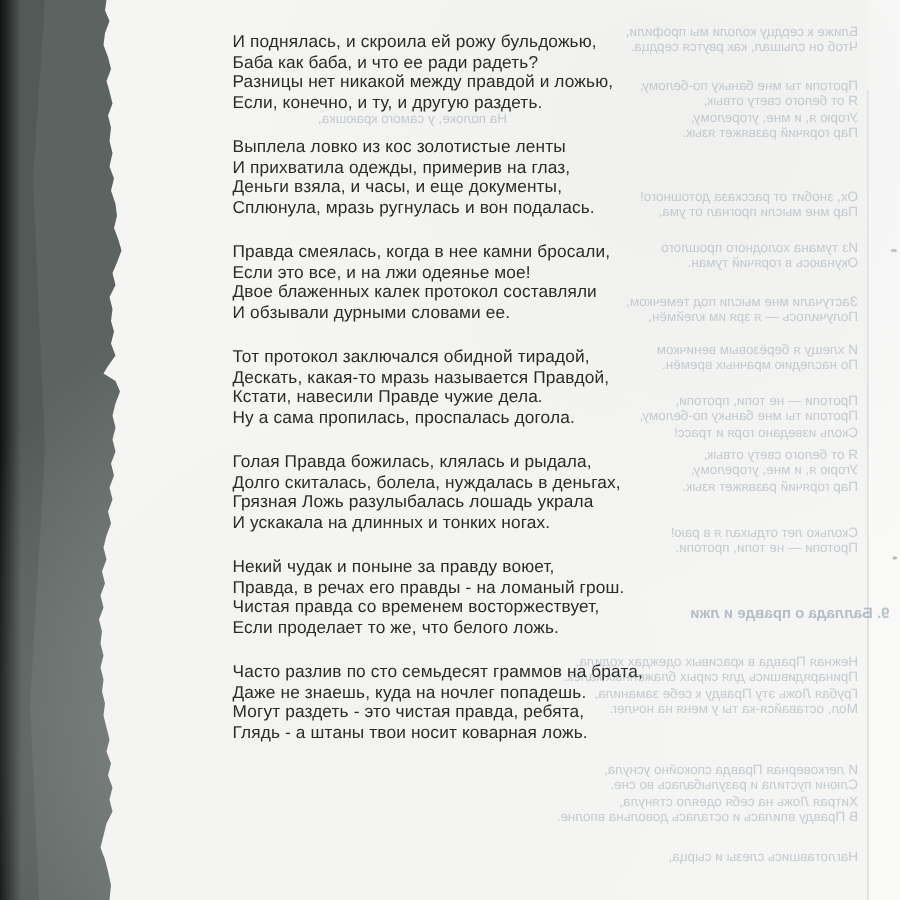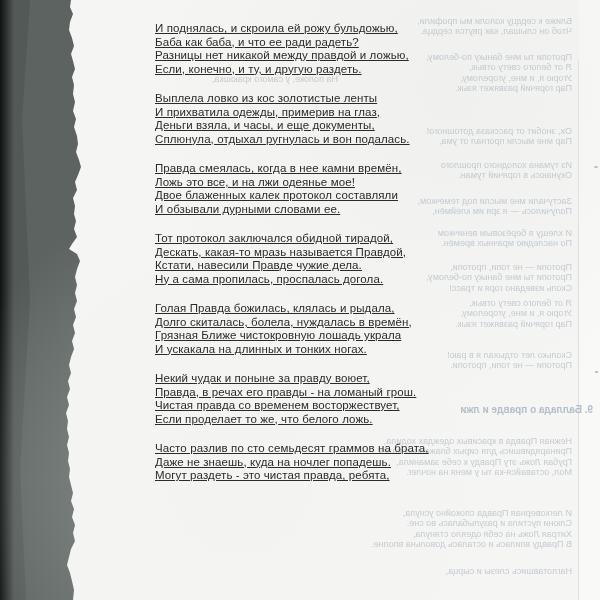--- a/index.html
+++ b/index.html
@@ -27,21 +27,21 @@
   }
   .poem {
     position: absolute; left: 155px; top: 22px;
     color: #2b2b29;
     font-size: 11.5px;
     line-height: 13.5px;
     letter-spacing: 0.1px;
     z-index: 3;
   }
   .stanza { margin: 0 0 16px 0; }
-  .line { white-space: nowrap; text-decoration: underline; }
+  .line { white-space: nowrap; }
   .ghost {
     position: absolute;
     width: 190px;
     transform: scaleX(-1);
     color: rgba(148,163,177,0.5);
     font-size: 9px;
     line-height: 10.3px;
     text-align: left;
     white-space: nowrap;
     z-index: 1;
@@ -141,50 +141,51 @@
     <div class="stanza">
       <div class="line">И поднялась, и скроила ей рожу бульдожью,</div>
       <div class="line">Баба как баба, и что ее ради радеть?</div>
       <div class="line">Разницы нет никакой между правдой и ложью,</div>
       <div class="line">Если, конечно, и ту, и другую раздеть.</div>
     </div>
     <div class="stanza">
       <div class="line">Выплела ловко из кос золотистые ленты</div>
       <div class="line">И прихватила одежды, примерив на глаз,</div>
       <div class="line">Деньги взяла, и часы, и еще документы,</div>
-      <div class="line">Сплюнула, отдыхал ругнулась и вон подалась.</div>
+      <div class="line">Сплюнула, мразь ругнулась и вон подалась.</div>
     </div>
     <div class="stanza">
-      <div class="line">Правда смеялась, когда в нее камни времён,</div>
-      <div class="line">Ложь это все, и на лжи одеянье мое!</div>
+      <div class="line">Правда смеялась, когда в нее камни бросали,</div>
+      <div class="line">Если это все, и на лжи одеянье мое!</div>
       <div class="line">Двое блаженных калек протокол составляли</div>
       <div class="line">И обзывали дурными словами ее.</div>
     </div>
     <div class="stanza">
       <div class="line">Тот протокол заключался обидной тирадой,</div>
       <div class="line">Дескать, какая-то мразь называется Правдой,</div>
       <div class="line">Кстати, навесили Правде чужие дела.</div>
       <div class="line">Ну а сама пропилась, проспалась догола.</div>
     </div>
     <div class="stanza">
       <div class="line">Голая Правда божилась, клялась и рыдала,</div>
-      <div class="line">Долго скиталась, болела, нуждалась в времён,</div>
-      <div class="line">Грязная Ближе чистокровную лошадь украла</div>
+      <div class="line">Долго скиталась, болела, нуждалась в деньгах,</div>
+      <div class="line">Грязная Ложь разулыбалась лошадь украла</div>
       <div class="line">И ускакала на длинных и тонких ногах.</div>
     </div>
     <div class="stanza">
       <div class="line">Некий чудак и поныне за правду воюет,</div>
       <div class="line">Правда, в речах его правды - на ломаный грош.</div>
       <div class="line">Чистая правда со временем восторжествует,</div>
       <div class="line">Если проделает то же, что белого ложь.</div>
     </div>
     <div class="stanza">
       <div class="line">Часто разлив по сто семьдесят граммов на брата,</div>
       <div class="line">Даже не знаешь, куда на ночлег попадешь.</div>
       <div class="line">Могут раздеть - это чистая правда, ребята,</div>
+      <div class="line">Глядь - а штаны твои носит коварная ложь.</div>
     </div>
   </div>
 
   <div class="page-edge-light"></div>
   <div class="page-edge-line"></div>
   <div class="speck s1"></div>
   <div class="speck s2"></div>
 
 </div>
 

